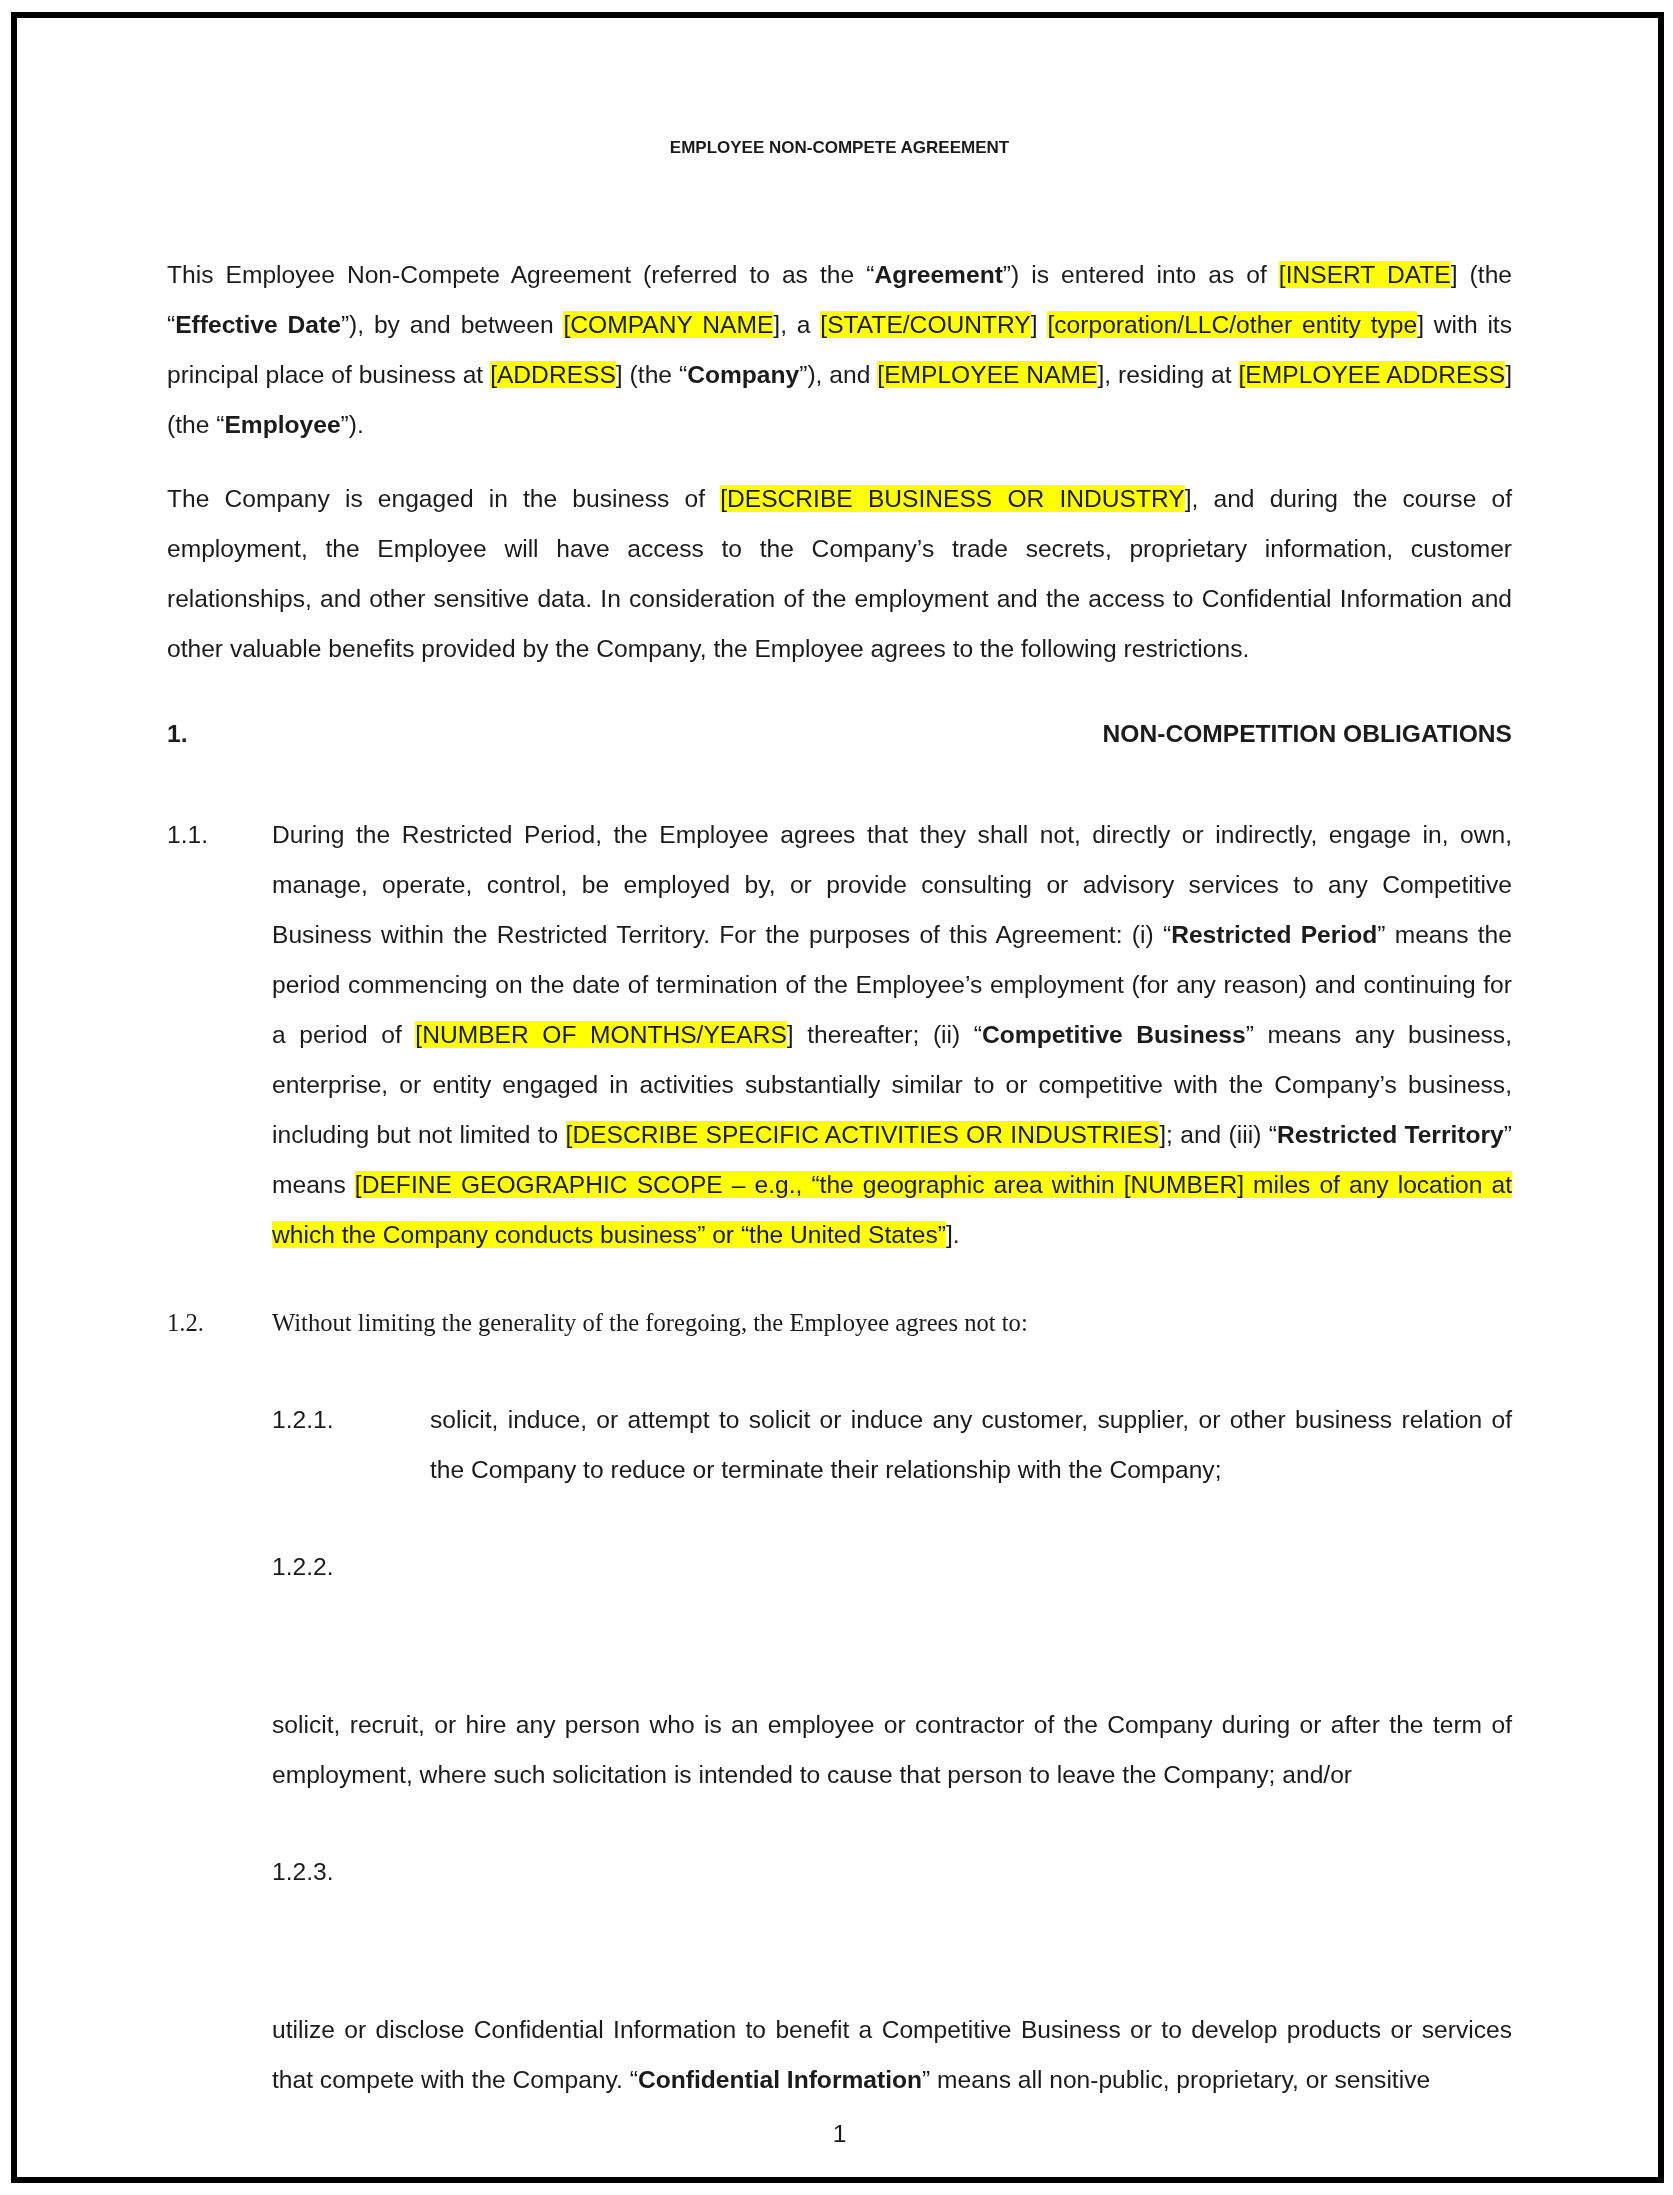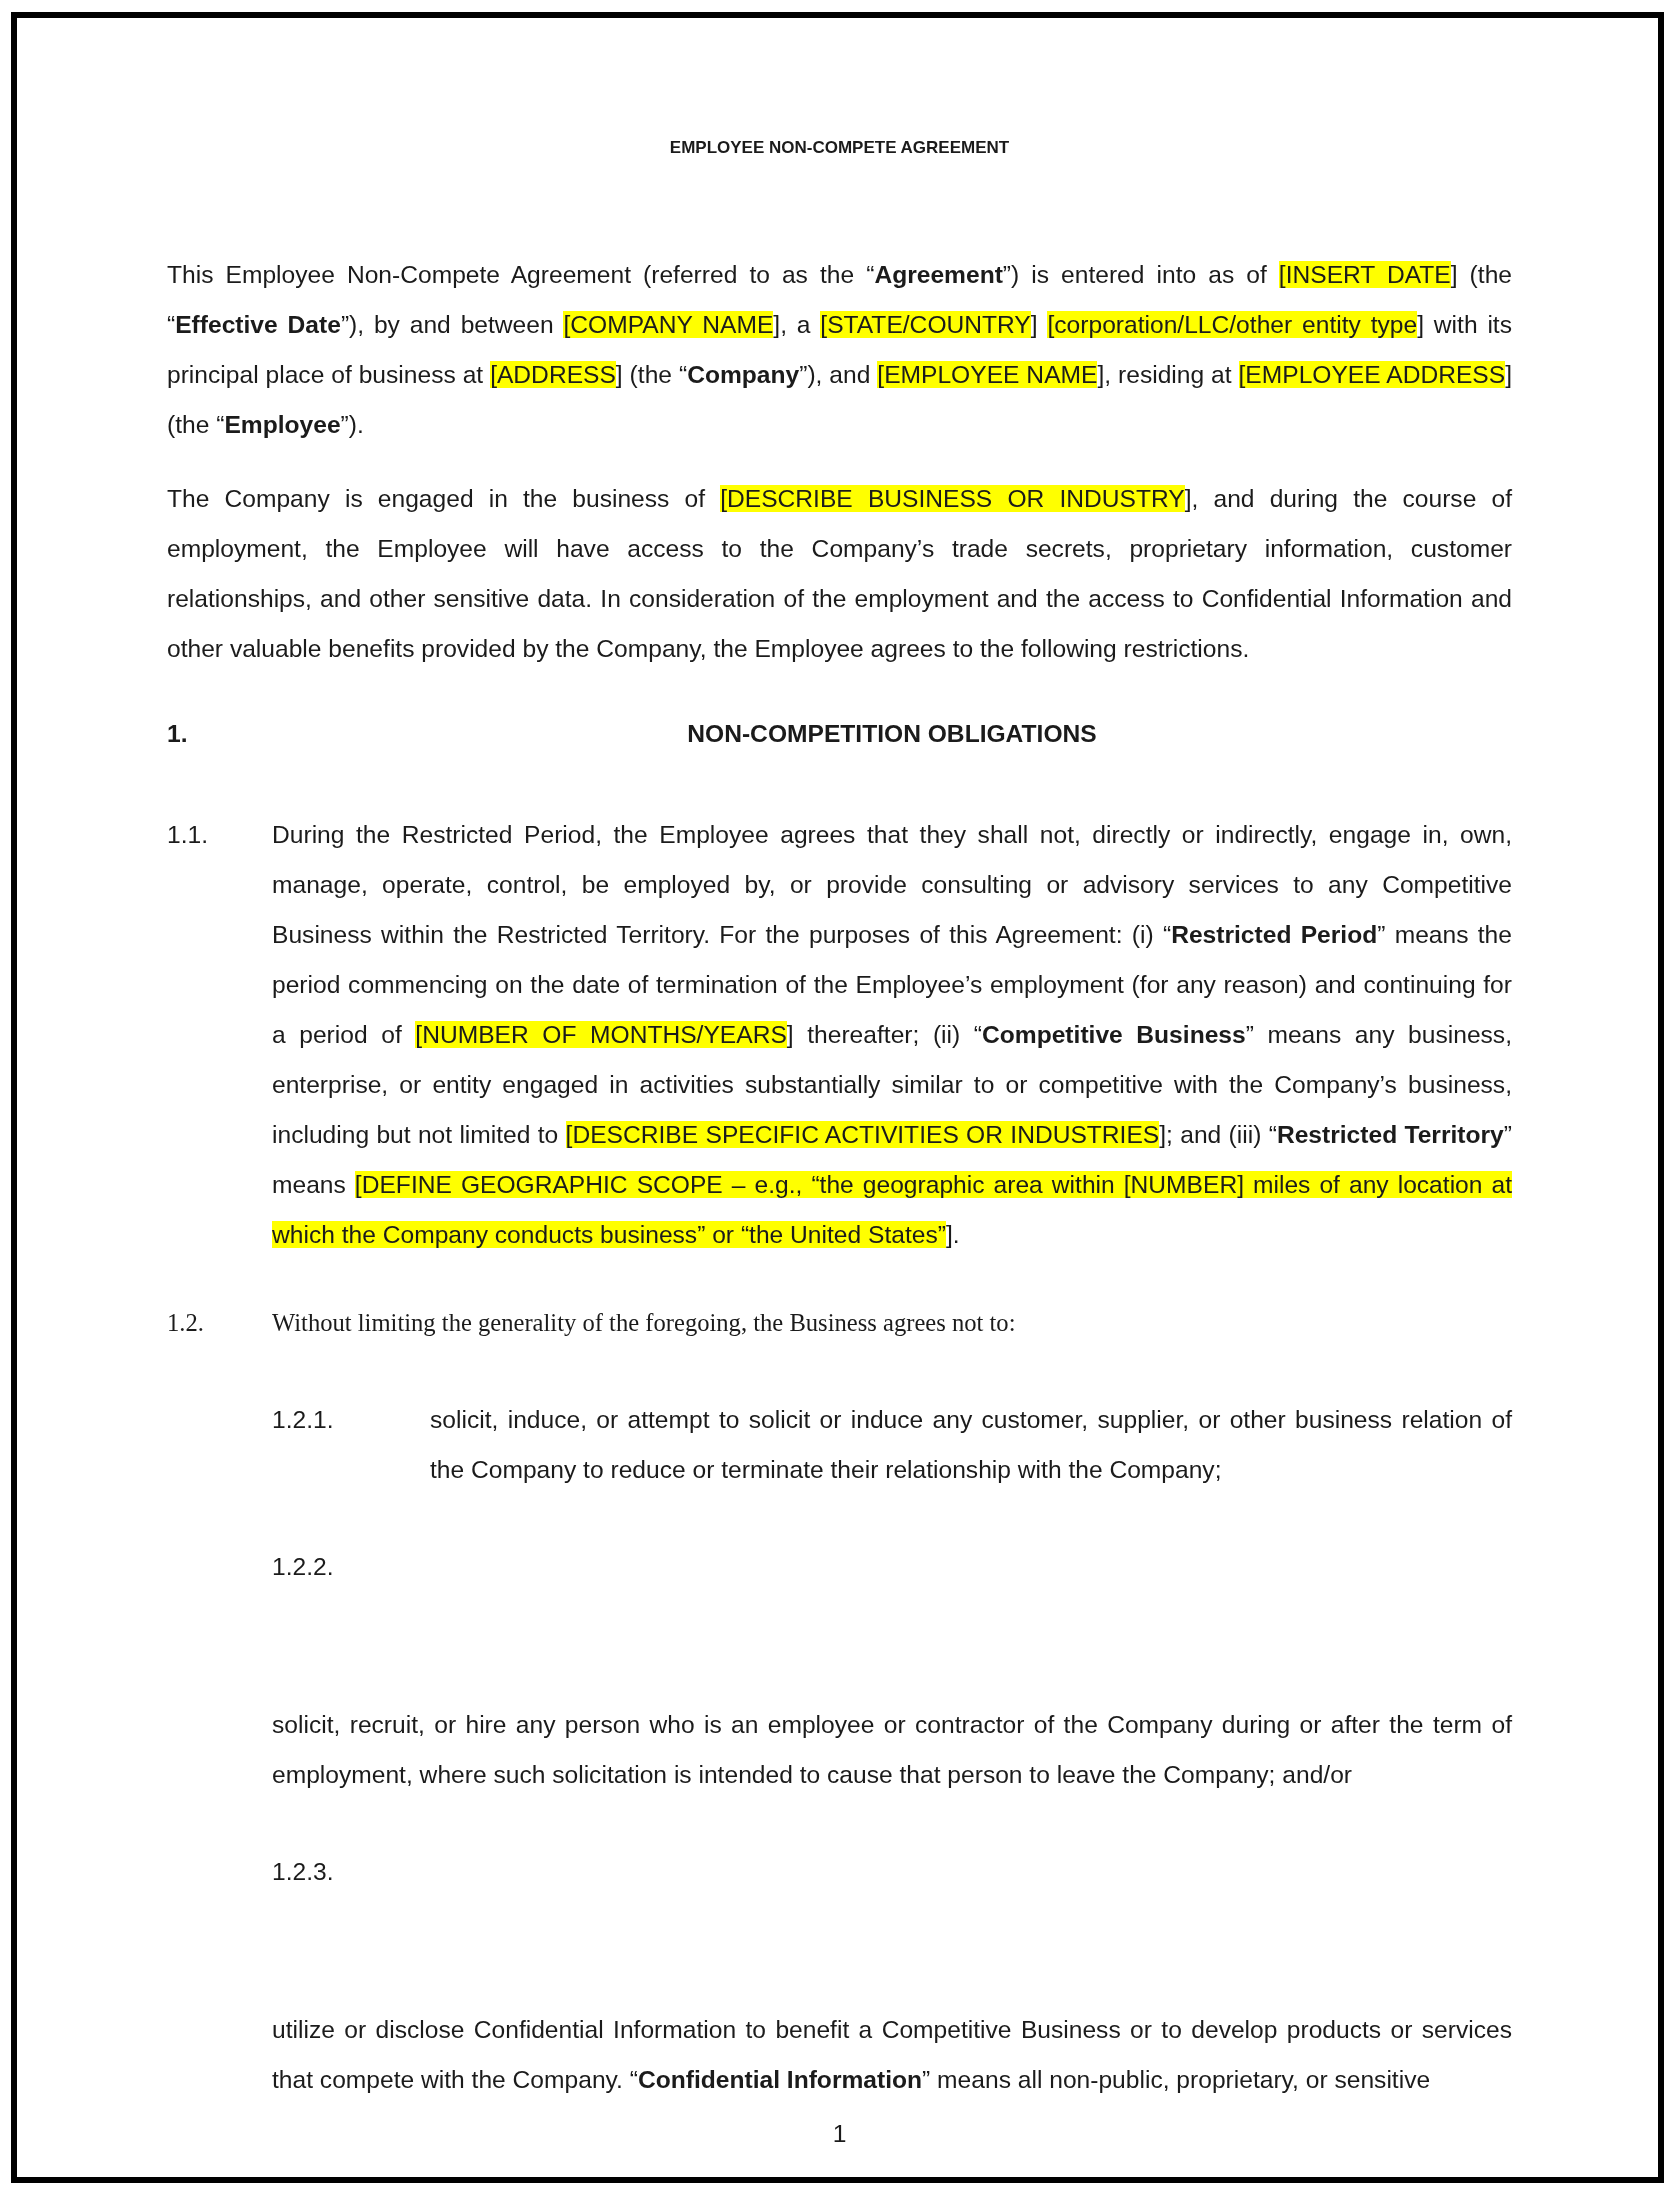--- a/index.html
+++ b/index.html
@@ -36,21 +36,21 @@
     font-size:17px;
     margin:0 0 77px 0;
   }
   .para{margin:0 0 24px 0;}
   .para-business{margin-bottom:35px;}
   .row{display:flex;align-items:flex-start;}
   .num{flex:0 0 105px;text-align:left;}
   .num-sub{flex:0 0 158px;text-align:left;}
   .body{flex:1 1 auto;text-align:justify;}
   .heading-row{font-weight:bold;margin:0 0 51px 0;}
-  .heading-row .body{text-align:center;}
+  .heading-row .body{text-align:right;}
   .c11{margin-bottom:38px;}
   .c12{margin-bottom:47px;font-family:Liberation Serif, serif;}
   .sub{margin-left:105px;justify-content:space-between;}
   .c121{margin-bottom:47px;}
   .c122{margin-bottom:47px;flex-direction:column;}
   .c123{margin-bottom:3.5px;flex-direction:column;}
   .bold{font-weight:bold;}
   .hl{background:var(--hl);}
   .page-number{
     text-align:center;
@@ -75,21 +75,21 @@
     <span class="body">NON-COMPETITION OBLIGATIONS</span>
   </div>
 
   <div class="row c11">
     <span class="num">1.1.</span>
     <div class="body"><span>During the Restricted Period, the Employee agrees that they shall not, directly or indirectly, engage in, own, manage, operate, control, be employed by, or provide consulting or advisory services to any Competitive Business within the Restricted Territory. For the purposes of this Agreement: (i) “</span><span class="bold">Restricted Period</span><span>” means the period commencing on the date of termination of the Employee’s employment (for any reason) and continuing for a period of </span><span class="hl">[NUMBER OF MONTHS/YEARS</span><span>] thereafter; (ii) “</span><span class="bold">Competitive Business</span><span>” means any business, enterprise, or entity engaged in activities substantially similar to or competitive with the Company’s business, including but not limited to </span><span class="hl">[DESCRIBE SPECIFIC ACTIVITIES OR INDUSTRIES</span><span>]; and (iii) “</span><span class="bold">Restricted Territory</span><span>” means </span><span class="hl">[DEFINE GEOGRAPHIC SCOPE – e.g., “the geographic area within [NUMBER] miles of any location at which the Company conducts business” or “the United States”</span><span>].</span></div>
   </div>
 
   <div class="row c12">
     <span class="num">1.2.</span>
-    <div class="body"><span>Without limiting the generality of the foregoing, the Business agrees not to:</span></div>
+    <div class="body"><span>Without limiting the generality of the foregoing, the Employee agrees not to:</span></div>
   </div>
 
   <div class="row sub c121">
     <span class="num-sub">1.2.1.</span>
     <div class="body"><span>solicit, induce, or attempt to solicit or induce any customer, supplier, or other business relation of the Company to reduce or terminate their relationship with the Company;</span></div>
   </div>
 
   <div class="row sub c122">
     <span class="num-sub">1.2.2.</span>
     <div class="body"><span>solicit, recruit, or hire any person who is an employee or contractor of the Company during or after the term of employment, where such solicitation is intended to cause that person to leave the Company; and/or</span></div>

